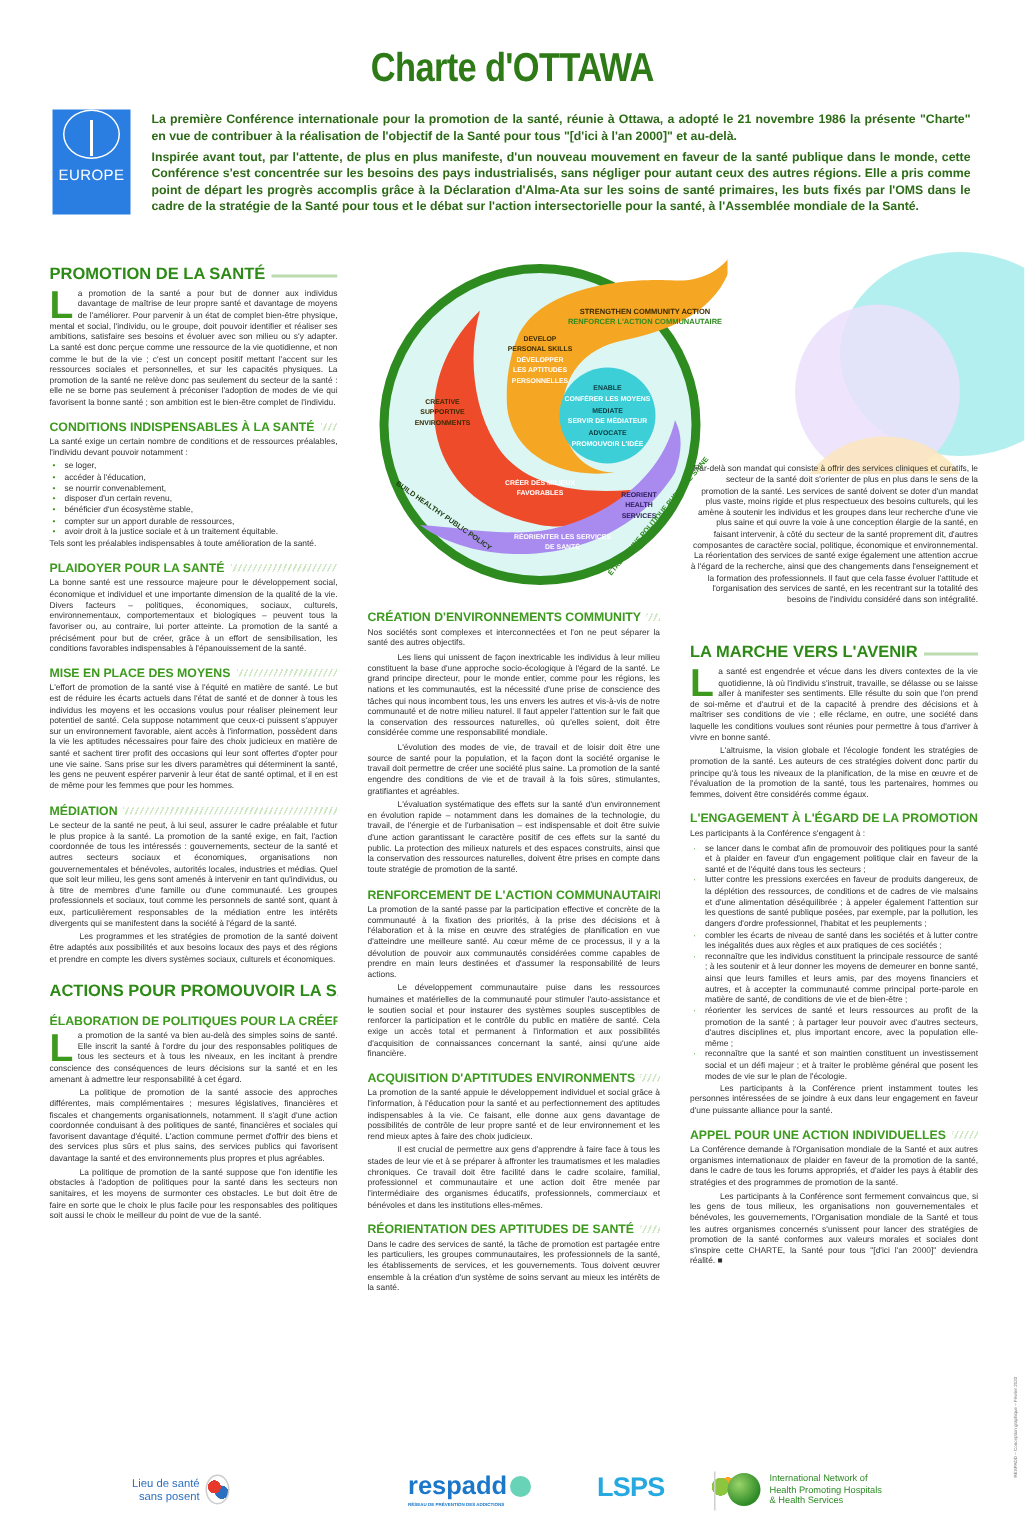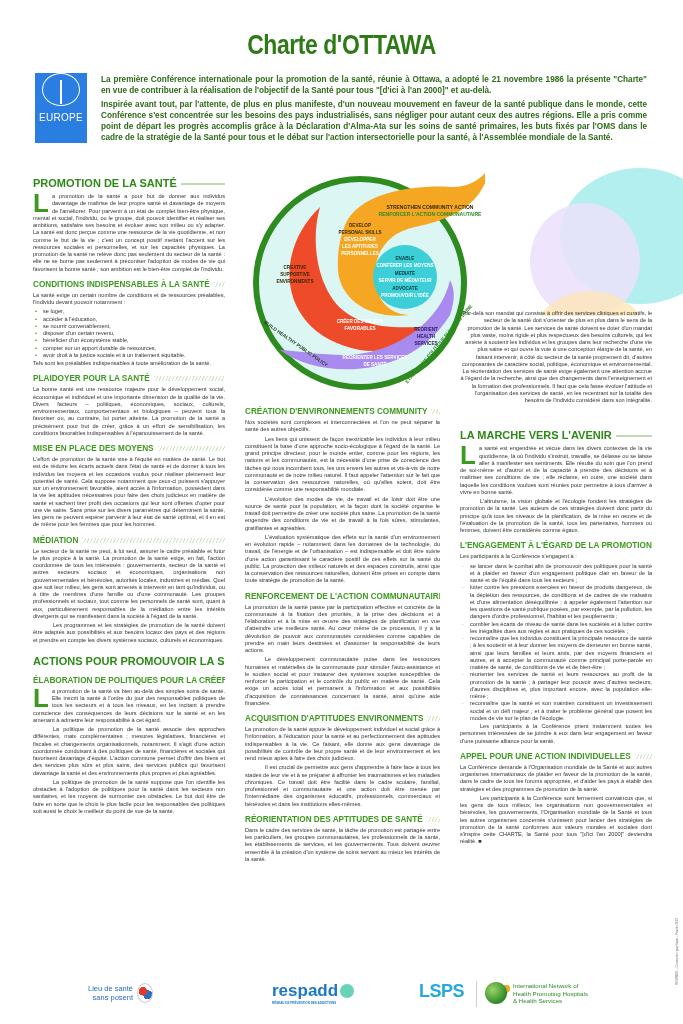--- a/index.html
+++ b/index.html
@@ -43,21 +43,21 @@
   .diagram { position: absolute; left: 250px; top: 165px; width: 235px; height: 225px; }
   .blobs { position: absolute; left: 530px; top: 166px; width: 153px; height: 150px; }
 
   .footer { position: absolute; left: 0; top: 975px; width: 683px; height: 40px; }
   .f-logo { position: absolute; display: flex; align-items: center; }
   .lst { left: 88px; top: 8px; font-size: 7.5px; line-height: 9px; color: #2a6fc0; text-align: right; }
   .lst .pic { width: 16px; height: 20px; margin-left: 4px; border: 1px solid #ccc; border-radius: 50%; background: radial-gradient(circle at 35% 40%, #e8382c 0 30%, transparent 31%), radial-gradient(circle at 70% 60%, #2a6fc0 0 30%, transparent 31%); }
   .respadd { left: 260px; top: 6px; font-size: 17px; font-weight: bold; color: #1b77c9; margin-left: 12px; }
   .respadd .c { width: 14px; height: 14px; border-radius: 50%; background: #68d3b6; margin-left: 2px; }
   .respadd .sub { position: absolute; top: 20px; left: 0; font-size: 3px; color: #1b77c9; white-space: nowrap; }
-  .lsps { left: 419px; top: 6px; font-size: 18px; font-weight: bold; color: #25a9e0; letter-spacing: -0.5px; gap: 28px; }
+  .lsps { left: 398px; top: 6px; font-size: 18px; font-weight: bold; color: #25a9e0; letter-spacing: -0.5px; gap: 28px; }
   .lsps .g { width: 16px; height: 16px; margin-left: 3px; background: radial-gradient(circle at 40% 45%, #8cc63f 0 45%, transparent 46%), radial-gradient(circle at 70% 30%, #f7a823 0 25%, transparent 26%); }
   .sep { position: absolute; left: 476px; top: 6px; width: 1px; height: 26px; background: #cfcfcf; }
   .hph { left: 485px; top: 7px; font-size: 6.2px; line-height: 7.5px; color: #2e8a26; }
   .hph .globe { width: 22px; height: 22px; border-radius: 50%; background: radial-gradient(circle at 35% 35%, #9ad46a, #2e8a26 70%); margin-right: 6px; }
 
   .vert { position: absolute; left: 675px; top: 985px; font-size: 3px; color: #777; transform: rotate(-90deg); transform-origin: left top; white-space: nowrap; }
 </style>
 </head>
 <body>
 

